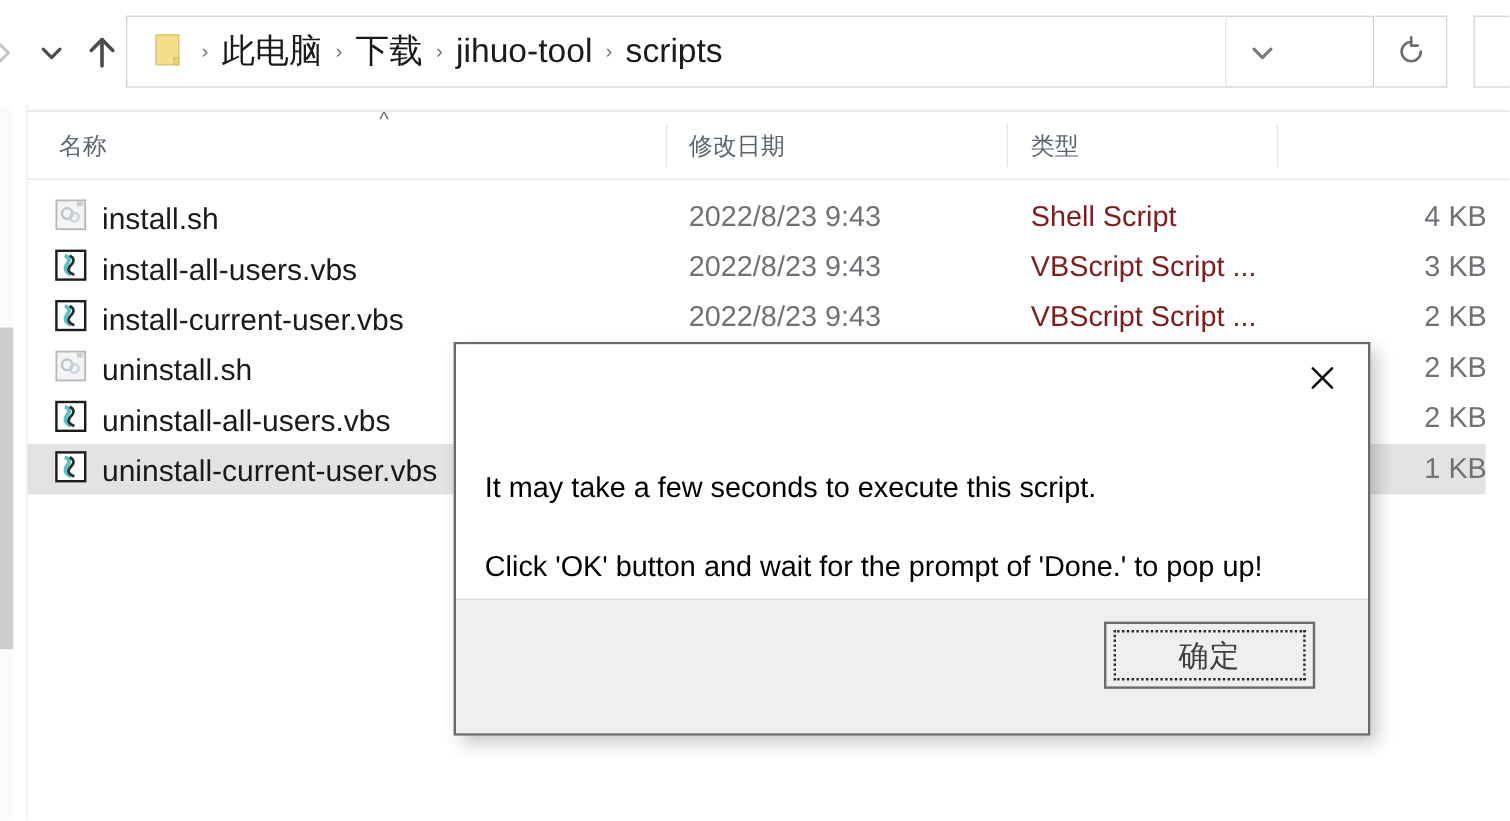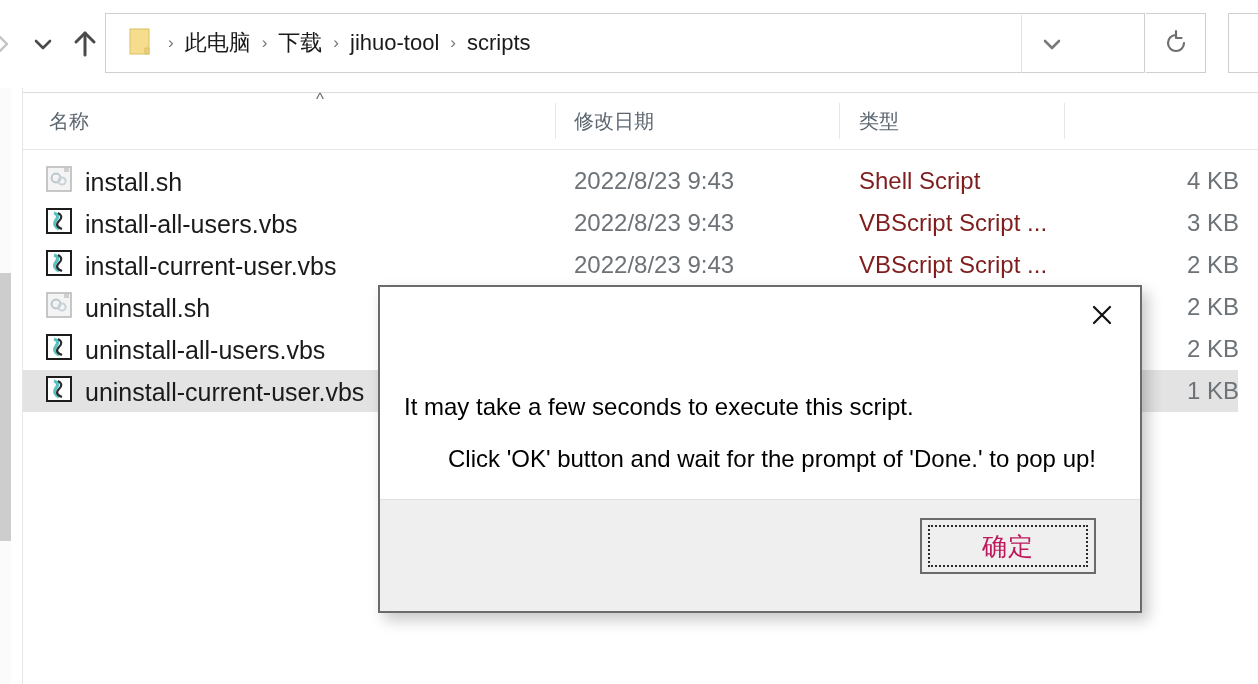--- a/index.html
+++ b/index.html
@@ -51,21 +51,21 @@
     box-sizing: border-box;
     display: flex;
     align-items: center;
   }
   .addr-folder-icon {
     margin-left: 17px;
     margin-right: 6px;
     flex: none;
   }
   .crumb {
-    font-size: 22px;
+    font-size: 28px;
     color: #1a1a1a;
     padding: 4px 6px;
     white-space: nowrap;
   }
   .crumb-sep {
     color: #757575;
     font-size: 17px;
     padding: 0 5px;
     user-select: none;
   }
@@ -240,21 +240,21 @@
     background: #ffffff;
     box-sizing: border-box;
     padding: 50px 0 0 24px;
   }
   .dlg-line {
     font-size: 24px;
     color: #000000;
     line-height: 1.15;
     white-space: nowrap;
   }
-  .dlg-line.second { margin-top: 24px; text-align: center; }
+  .dlg-line.second { margin-top: 38px; }
   .dlg-footer {
     position: absolute;
     left: 0; bottom: 0;
     width: 760px; height: 112px;
     background: #efefef;
     border-top: 1px solid #e0e0e0;
     box-sizing: border-box;
   }
   .dlg-ok {
     position: absolute;
@@ -266,21 +266,21 @@
     display: flex; align-items: center; justify-content: center;
   }
   .dlg-ok-inner {
     width: 160px; height: 42px;
     border: 2px dotted #2b2b2b;
     display: flex; align-items: center; justify-content: center;
     box-sizing: border-box;
   }
   .dlg-ok-label {
     font-size: 25px;
-    color: #be185d;
+    color: #404040;
     letter-spacing: 1px;
   }
 </style>
 </head>
 <body>
 
 <div id="explorer">
 
   <div class="addressbar-row">
 

